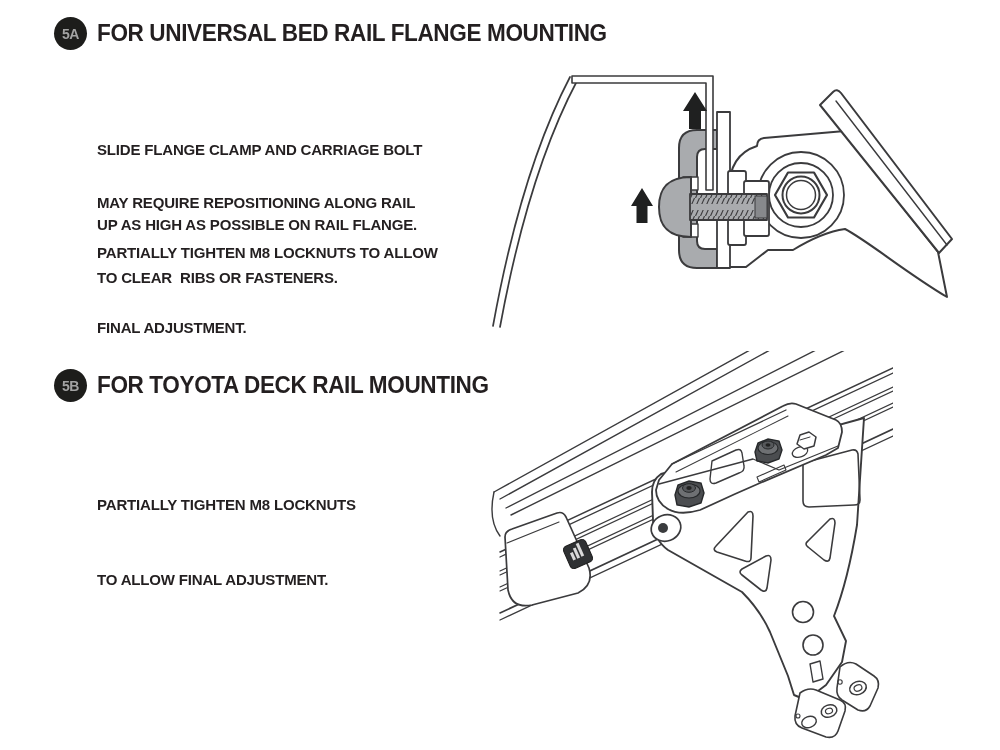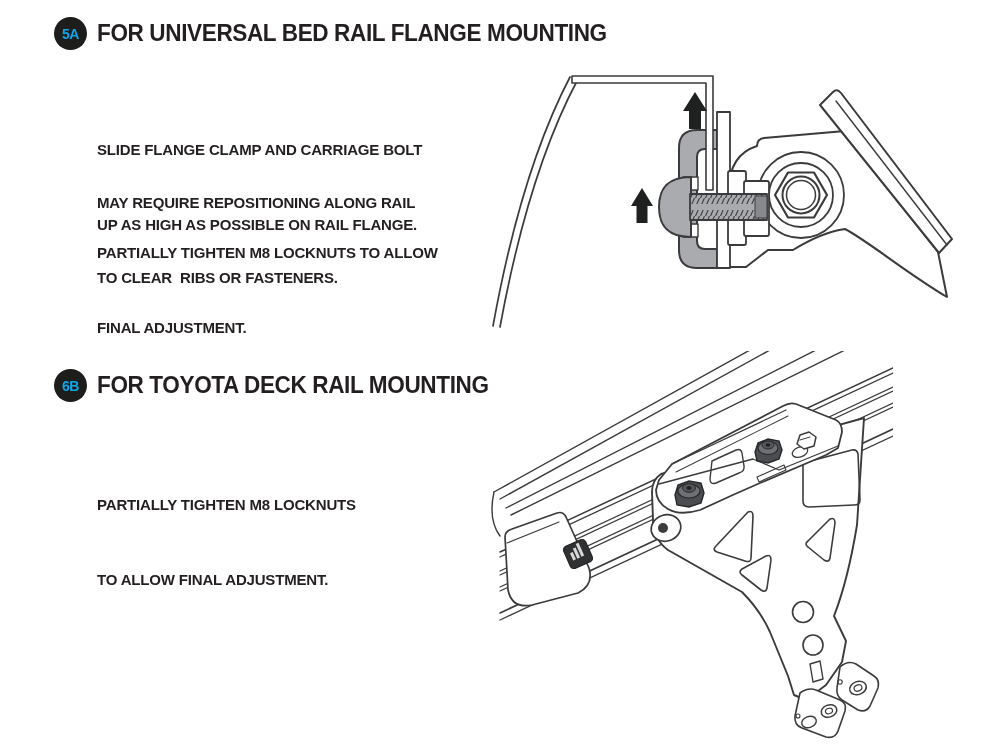--- a/index.html
+++ b/index.html
@@ -3,21 +3,21 @@
 <meta charset="utf-8">
 <style>
   html,body{margin:0;padding:0;}
   body{
     width:1000px;height:750px;position:relative;overflow:hidden;
     background:#ffffff;color:#231f20;
     font-family:"Liberation Sans", sans-serif;
   }
   .badge{
     position:absolute;width:33px;height:33px;border-radius:50%;
-    background:#1d1d1b;color:#0ea5e9;display:flex;align-items:center;justify-content:center;
+    background:#1d1d1b;color:#a3a3a3;display:flex;align-items:center;justify-content:center;
     font-weight:bold;font-size:14px;letter-spacing:-0.5px;
   }
   .section-title{
     position:absolute;font-weight:bold;font-size:23.5px;letter-spacing:-0.4px;
     transform:scaleX(0.96);transform-origin:0 50%;white-space:pre;color:#231f20;
   }
   .para{
     position:absolute;font-weight:bold;font-size:15.5px;line-height:25px;
     letter-spacing:-0.2px;white-space:pre;transform:scaleX(0.97);transform-origin:0 0;
     color:#231f20;
@@ -104,21 +104,21 @@
     <rect class="gy" stroke-width="1.8" x="690" y="194" width="77" height="26"></rect>
     <rect x="691" y="195" width="74" height="9" fill="url(#thr)"></rect>
     <rect x="691" y="210" width="74" height="9" fill="url(#thr)"></rect>
     <rect x="755" y="196" width="12" height="22" fill="#87898c" stroke="#3b3b3d" stroke-width="1"></rect>
   </g>
 
   <path class="dk" d="M695,92 L707,111 L701,111 L701,129 L689,129 L689,111 L683,111 Z"></path>
   <path class="dk" d="M642,188 L653,206 L647.5,206 L647.5,223 L636.5,223 L636.5,206 L631,206 Z"></path>
 </svg>
 
-<div class="badge" style="left:54px;top:369px;">6B</div>
+<div class="badge" style="left:54px;top:369px;">5B</div>
 <div class="section-title" style="left:97px;top:372px;">FOR TOYOTA DECK RAIL MOUNTING</div>
 
 <div class="para" style="left:97px;top:442px;">
   <div>PARTIALLY TIGHTEN M8 LOCKNUTS</div>
   <div>TO ALLOW FINAL ADJUSTMENT.</div>
 </div>
 
 <svg style="left:480px;top:348px;" width="520" height="402" viewBox="480 348 520 402">
   <defs>
     <clipPath id="railclip">

